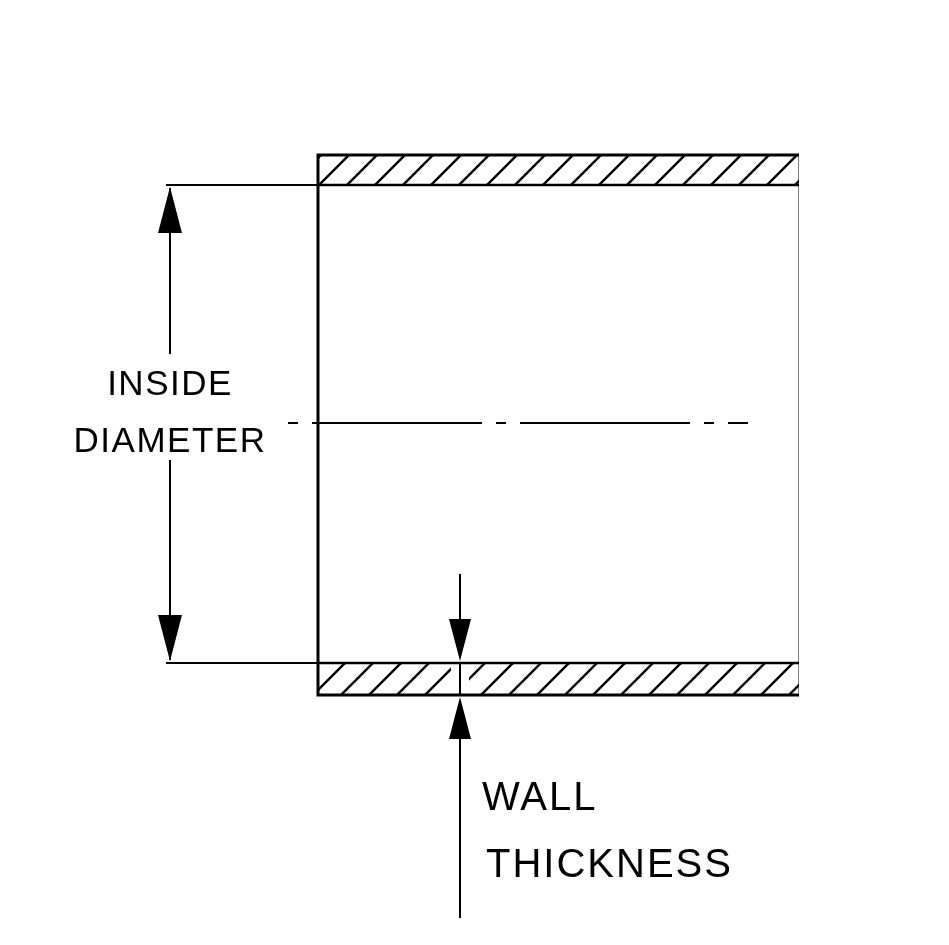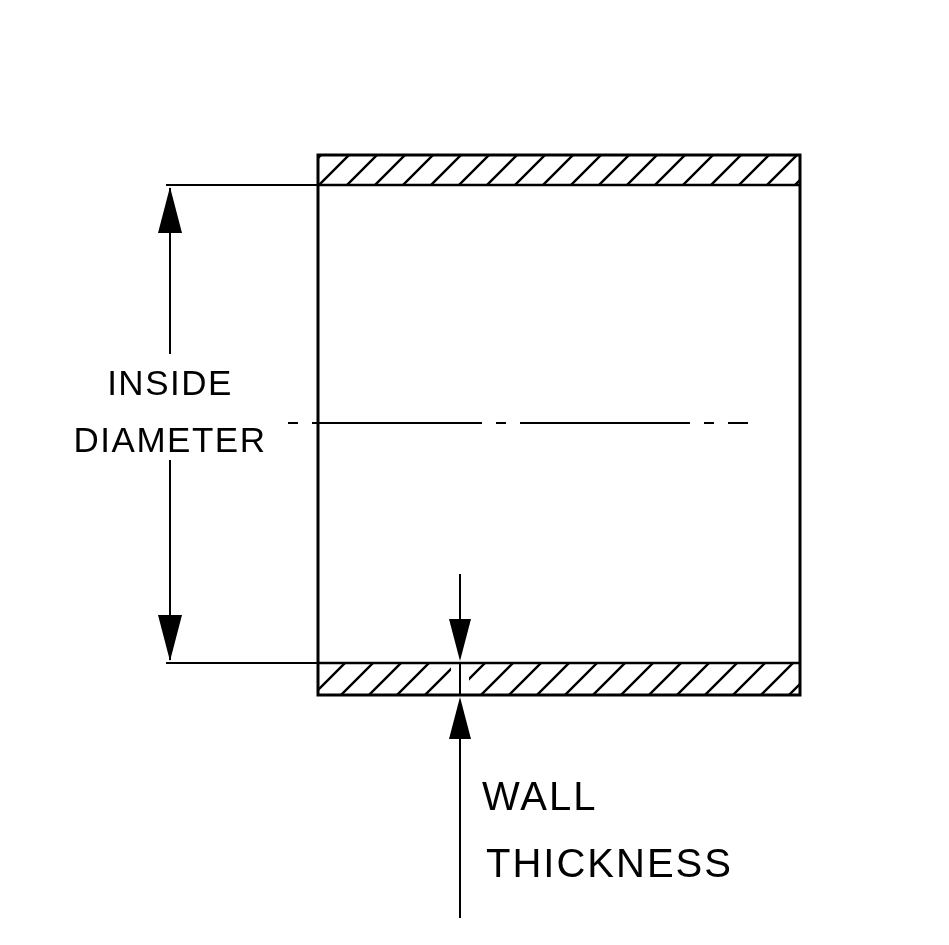--- a/index.html
+++ b/index.html
@@ -2,21 +2,21 @@
 <html><head>
 <meta charset="utf-8">
 <style>
   html, body {
     margin: 0;
     padding: 0;
     background: #ffffff;
   }
   .stage {
     position: relative;
-    width: 949px;
+    width: 799px;
     height: 945px;
     background: #ffffff;
     overflow: hidden;
   }
   svg { display: block; }
   .dim-label {
     font-family: "Liberation Sans", sans-serif;
     fill: #000000;
   }
   .label-id {

